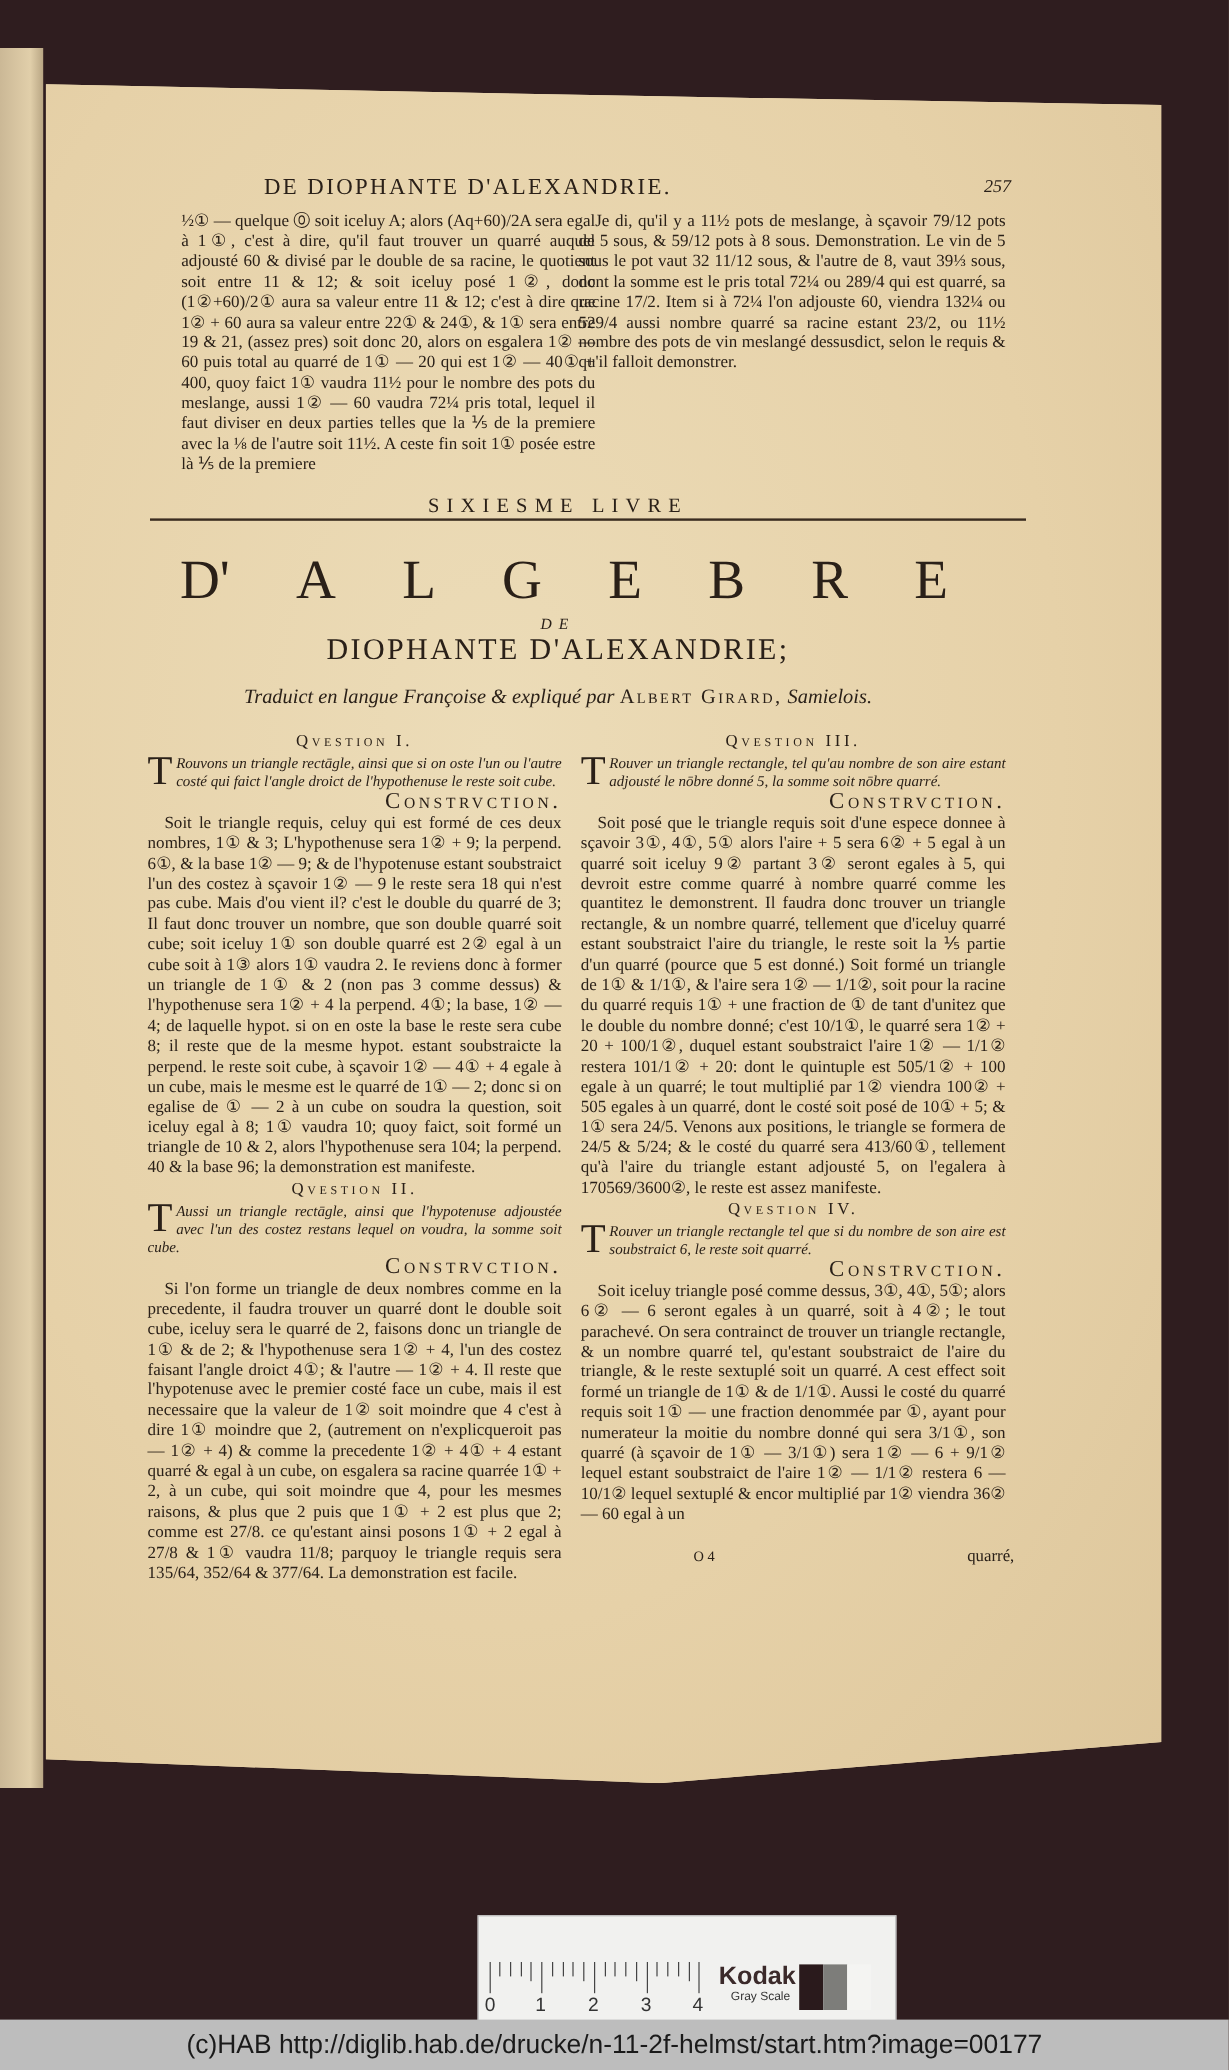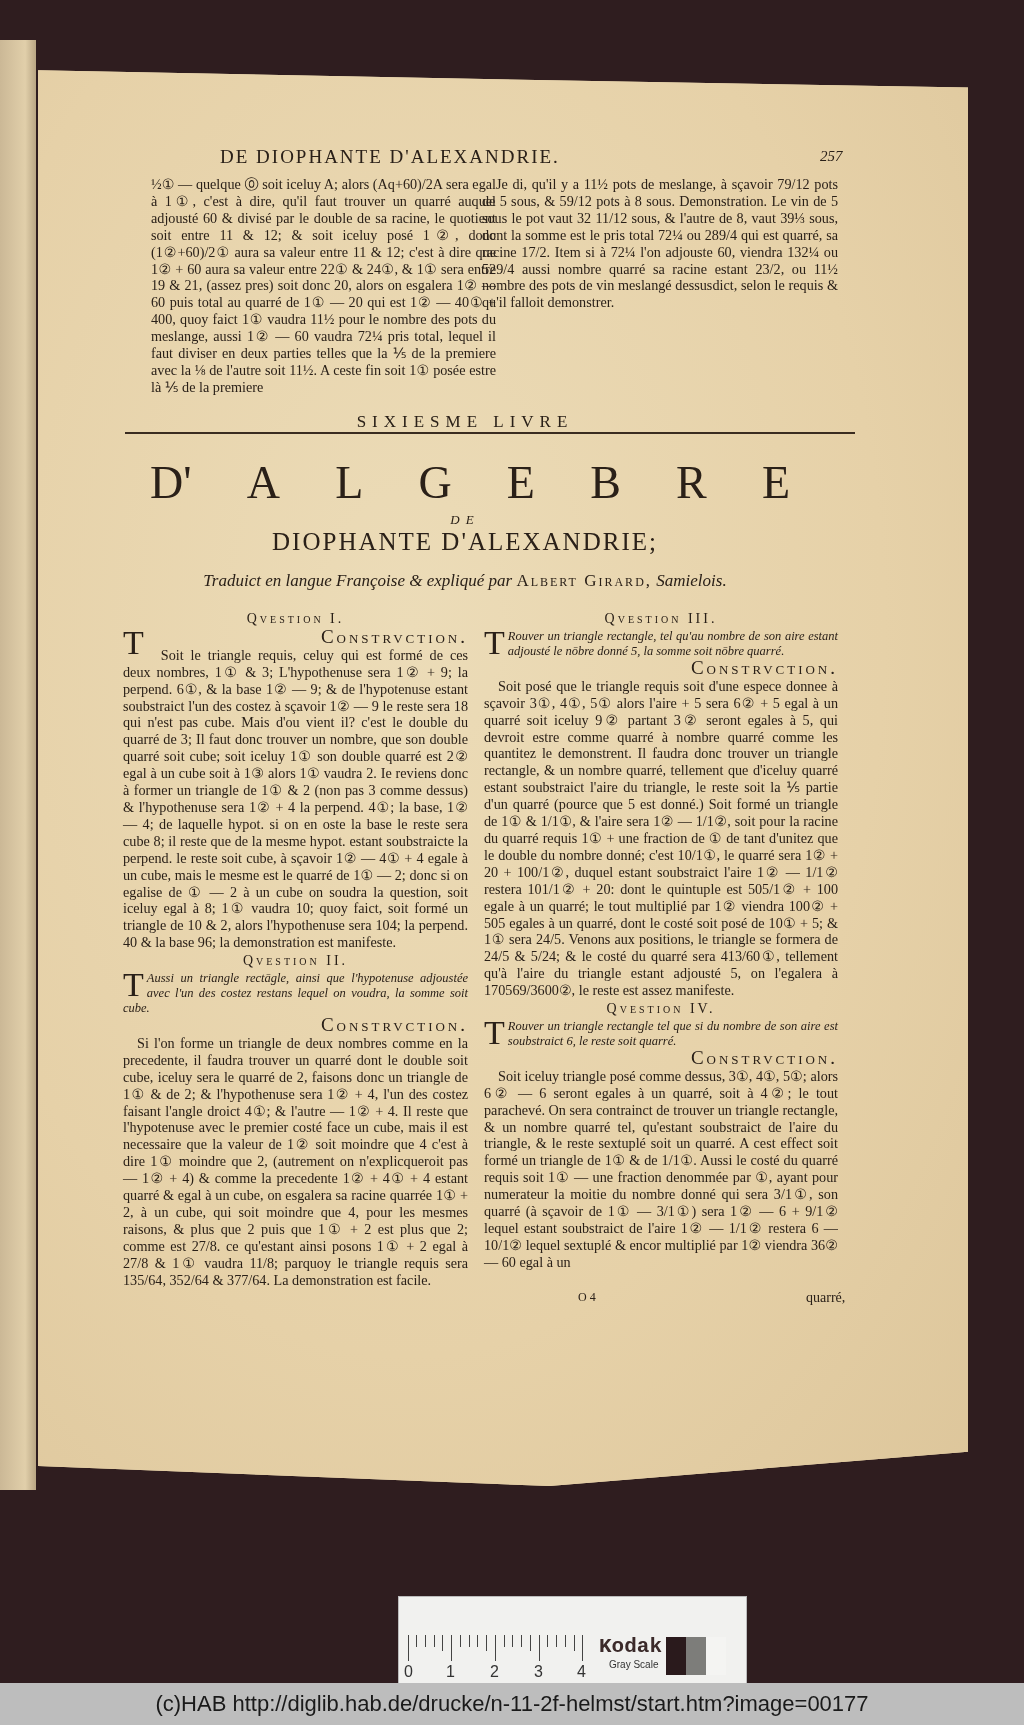--- a/index.html
+++ b/index.html
@@ -24,21 +24,21 @@
   .dropcap{float:left;font-size:34px;line-height:28px;margin-right:3px;font-style:normal;}
   .cons{text-align:right;font-variant:small-caps;letter-spacing:3px;font-size:19px;margin:1px 0;}
   .indent{text-indent:14px;}
   .sig{position:absolute;left:578px;top:1290px;font-size:12px;font-family:"Liberation Serif",serif;}
   .catch{position:absolute;left:806px;top:1290px;font-size:14px;font-family:"Liberation Serif",serif;}
   .card{position:absolute;left:398px;top:1596px;width:347px;height:90px;background:#f1f1ef;border:1px solid #bbb;}
   .card-title{position:absolute;left:8px;top:6px;font-family:"Liberation Serif",serif;font-weight:bold;font-size:20px;color:#2d2d2d;white-space:nowrap;letter-spacing:-.4px;}
   .ruler{position:absolute;left:7px;top:38px;width:180px;height:48px;}
   .ruler .tick{position:absolute;top:0;width:1px;background:#444;}
   .ruler .num{position:absolute;top:28px;font-family:"Liberation Sans",sans-serif;font-size:16px;color:#333;}
-  .kodak{position:absolute;left:200px;top:38px;font-family:Liberation Mono, monospace;font-weight:bold;font-size:21px;color:#3b2a2a;}
+  .kodak{position:absolute;left:200px;top:38px;font-family:Liberation Sans, sans-serif;font-weight:bold;font-size:21px;color:#3b2a2a;}
   .kodak-sub{position:absolute;left:210px;top:62px;font-family:"Liberation Sans",sans-serif;font-size:10px;color:#333;}
   .swatches{position:absolute;left:267px;top:40px;display:flex;}
   .swatches span{width:20px;height:38px;display:block;}
   .footer{position:absolute;left:0;top:1683px;width:1024px;height:42px;background:#bdbdbd;text-align:center;font-family:"Liberation Sans",sans-serif;font-size:22px;line-height:42px;color:#1a1a1a;}
 </style>
 </head>
 <body>
 
 <div class="backdrop"></div>
 <div class="leftpage"></div>
@@ -73,20 +73,21 @@
   <span>Traduict en langue Françoise &amp; expliqué par</span>
   <span class="sc">Albert Girard,</span>
   <span>Samielois.</span>
 </div>
 
 <div class="col ink" style="left:123px;top:609px;width:345px;">
   <div>
     <div class="qhead">Qvestion I.</div>
     <div class="stmt">
       <span class="dropcap">T</span>
+      <span>Rouvons un triangle rectāgle, ainsi que si on oste l'un ou l'autre costé qui faict l'angle droict de l'hypothenuse le reste soit cube.</span>
     </div>
     <div class="cons">Constrvction.</div>
     <p class="indent">Soit le triangle requis, celuy qui est formé de ces deux nombres, 1① &amp; 3; L'hypothenuse sera 1② + 9; la perpend. 6①, &amp; la base 1② — 9; &amp; de l'hypotenuse estant soubstraict l'un des costez à sçavoir 1② — 9 le reste sera 18 qui n'est pas cube. Mais d'ou vient il? c'est le double du quarré de 3; Il faut donc trouver un nombre, que son double quarré soit cube; soit iceluy 1① son double quarré est 2② egal à un cube soit à 1③ alors 1① vaudra 2. Ie reviens donc à former un triangle de 1① &amp; 2 (non pas 3 comme dessus) &amp; l'hypothenuse sera 1② + 4 la perpend. 4①; la base, 1② — 4; de laquelle hypot. si on en oste la base le reste sera cube 8; il reste que de la mesme hypot. estant soubstraicte la perpend. le reste soit cube, à sçavoir 1② — 4① + 4 egale à un cube, mais le mesme est le quarré de 1① — 2; donc si on egalise de ① — 2 à un cube on soudra la question, soit iceluy egal à 8; 1① vaudra 10; quoy faict, soit formé un triangle de 10 &amp; 2, alors l'hypothenuse sera 104; la perpend. 40 &amp; la base 96; la demonstration est manifeste.</p>
   </div>
   <div>
     <div class="qhead">Qvestion II.</div>
     <div class="stmt">
       <span class="dropcap">T</span>
       <span>Aussi un triangle rectāgle, ainsi que l'hypotenuse adjoustée avec l'un des costez restans lequel on voudra, la somme soit cube.</span>
     </div>

